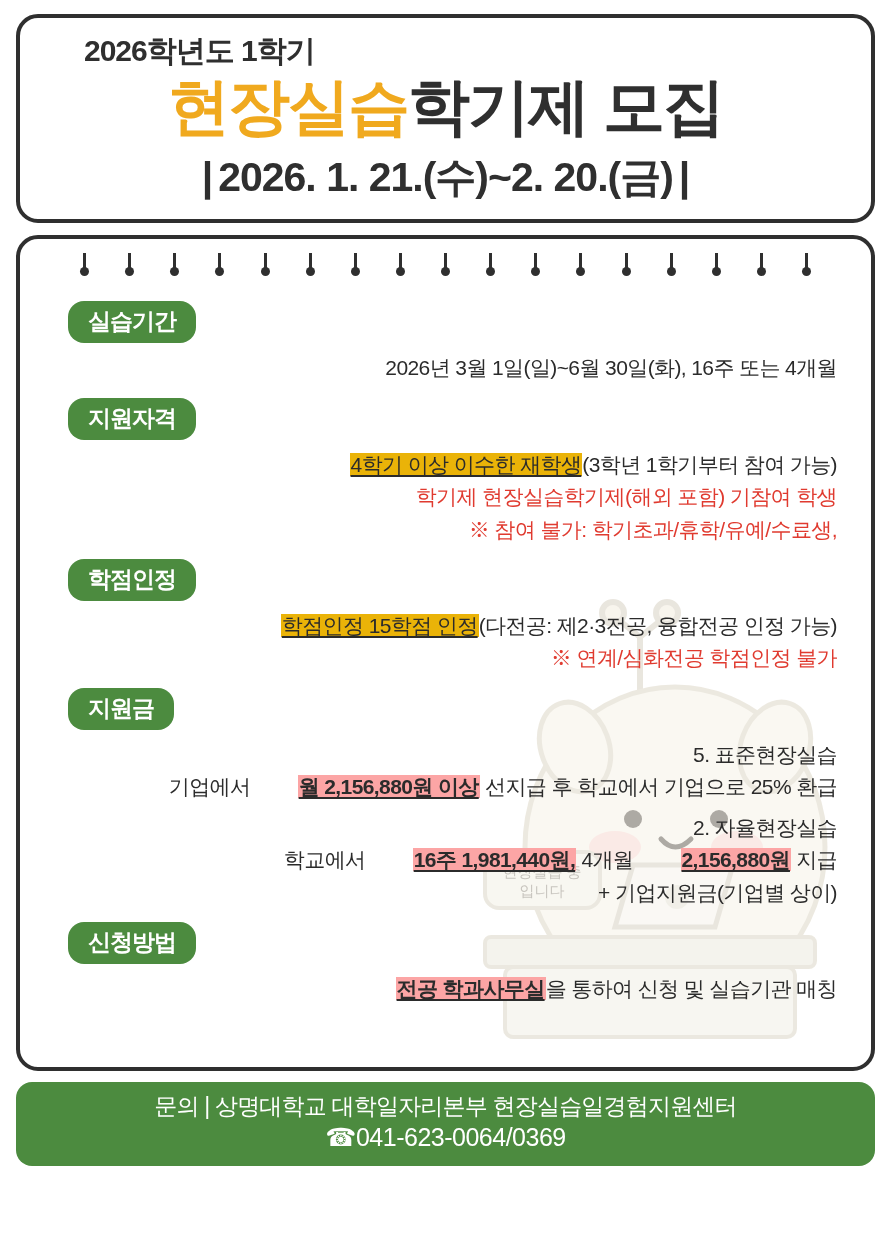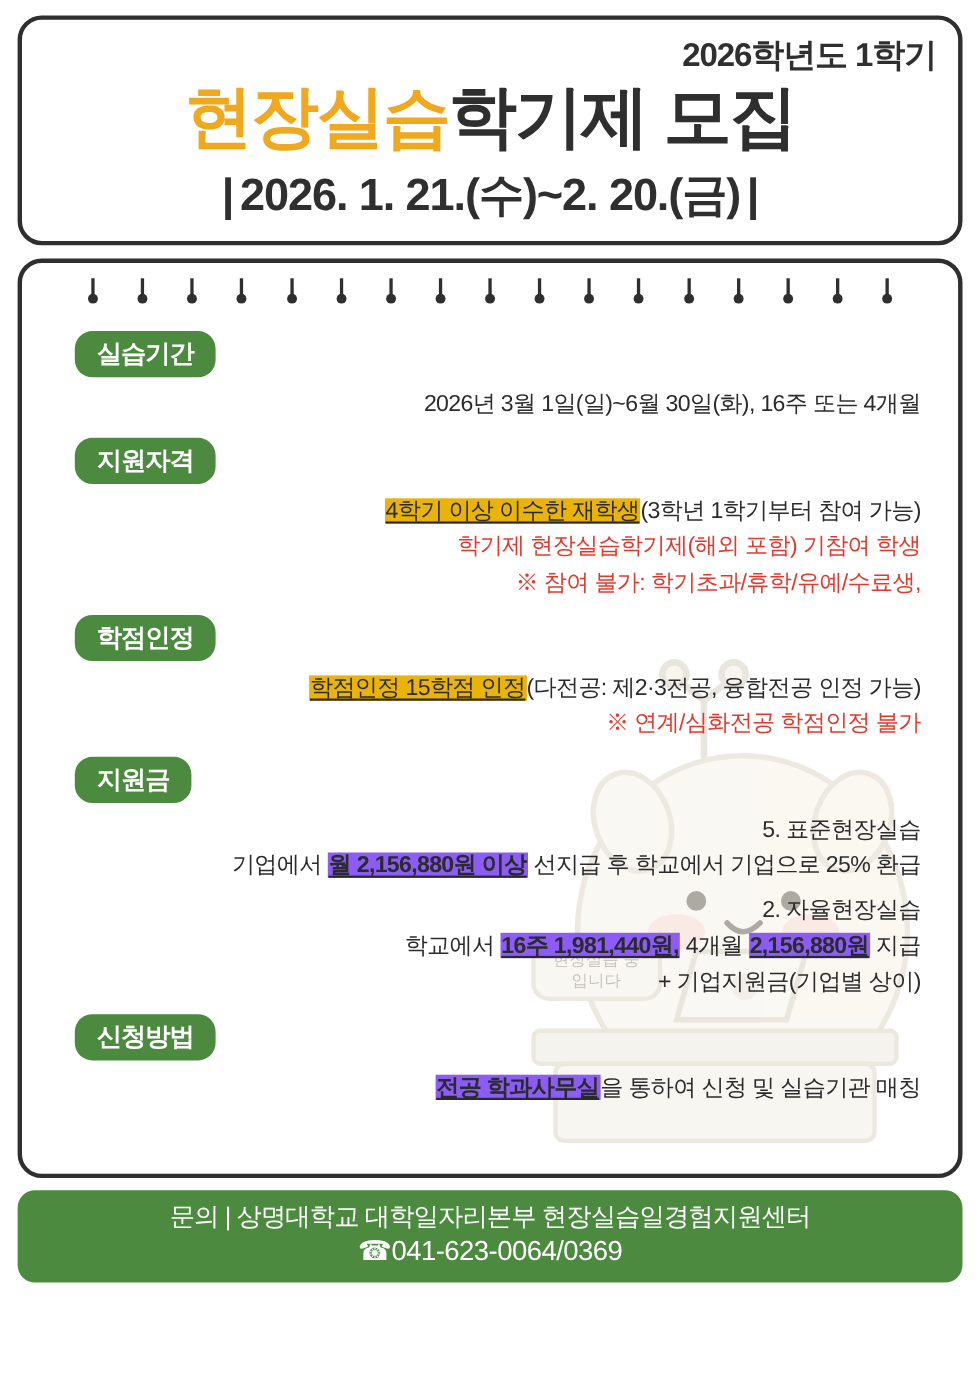--- a/index.html
+++ b/index.html
@@ -27,21 +27,21 @@
   .header-card {
     position: relative;
     box-sizing: border-box;
     border: 4px solid #2f2f2f;
     border-radius: 22px;
     padding: 16px 20px 14px 20px;
     background: #ffffff;
     text-align: center;
   }
   .header-line1 {
-    text-align: right;
+    text-align: left;
     padding-left: 44px;
     font-size: 30px;
     font-weight: bold;
     letter-spacing: -1px;
     color: #2f2f2f;
     line-height: 1.1;
   }
   .header-title {
     font-size: 62px;
     font-weight: bold;
@@ -154,25 +154,26 @@
   }
   .line.ind1 { padding-left: 20px; }
   .line.ind3 { padding-left: 150px; }
   .red { color: #e03a2f; }
   .u {
     text-decoration: underline;
     text-underline-offset: 3px;
     font-weight: bold;
   }
   .mark {
-    background: #8b5cf6;
+    background: #fca5a5;
     font-weight: bold;
     text-decoration: underline;
     text-underline-offset: 3px;
     padding: 0 1px;
+    margin-left: 42px;
   }
   .mark-plain {
     background: #eab308;
     font-weight: normal;
     padding: 0 1px;
   }
 
   
   .footer {
     margin-top: 11px;

